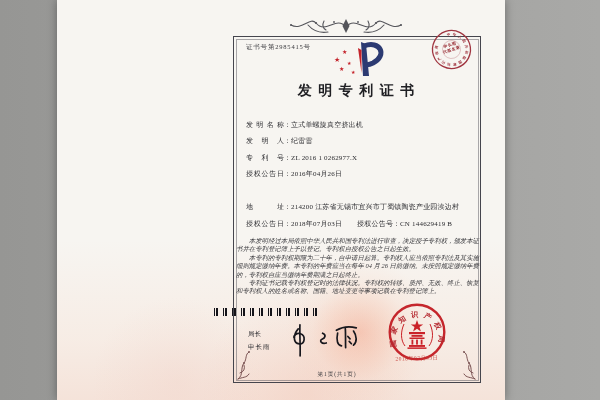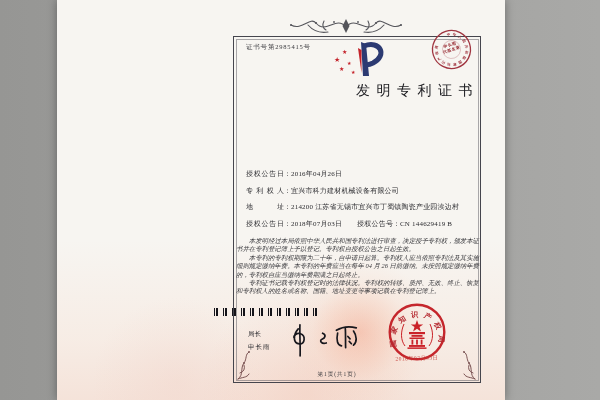--- a/index.html
+++ b/index.html
@@ -17,22 +17,22 @@
           linear-gradient(180deg, rgba(244,242,238,0) 60%, rgba(246,220,206,.35) 85%, rgba(243,212,198,.55) 100%);}
   .frame{position:absolute;left:176px;top:36px;width:246px;height:345px;
         border:1.6px solid #45454d;}
   .frame::after{content:"";position:absolute;inset:1.5px;border:.5px solid rgba(70,70,80,.45);}
   .garland{position:absolute;left:229px;top:13px;width:120px;height:25px;}
   .certno{position:absolute;left:189px;top:43px;font-size:6.5px;letter-spacing:.8px;color:#3a3a3e;}
   .logo{position:absolute;left:271px;top:39px;width:58px;height:42px;}
   .cstamp{position:absolute;left:374px;top:29px;width:41px;height:41px;transform:rotate(-18deg);}
   .cstamp .ctr{position:absolute;left:0;top:14px;width:41px;text-align:center;
         font-size:4px;line-height:4.6px;letter-spacing:.5px;color:#9b333a;font-weight:bold;}
-  .title{position:absolute;left:176px;top:82px;width:246px;text-align:right;
-        font-size:14px;font-weight:normal;letter-spacing:6.5px;text-indent:6.5px;color:#202024;}
+  .title{position:absolute;left:176px;top:82px;width:246px;text-align:center;
+        font-size:14px;font-weight:bold;letter-spacing:6.5px;text-indent:6.5px;color:#202024;}
   .row{position:absolute;left:189px;width:228px;font-size:7px;color:#2d2d31;white-space:nowrap;}
   .row .lbl{display:inline-block;width:38px;text-align:justify;text-align-last:justify;}
   .row .val{letter-spacing:.2px;}
   .row .grp2{position:absolute;left:111px;top:0;}
   .row .grp2 .lbl{width:36px;}
   .paras{position:absolute;left:179px;top:237px;width:243px;font-size:6.4px;line-height:8.4px;
         color:#3a3a3e;text-align:justify;font-style:italic;}
   .paras p{margin:0;text-indent:2em;}
   .barcode{position:absolute;left:157px;top:308px;width:106px;height:8px;
         background:repeating-linear-gradient(90deg,#14141a 0 1.2px,transparent 1.2px 2.4px,
@@ -104,25 +104,31 @@
         </text>
       </svg>
       <div class="ctr">
         <div>申长雨</div>
         <div>代签名章</div>
       </div>
     </div>
 
     <div class="title">发明专利证书</div>
 
+    <div class="row" style="top:119.5px">
+      <span class="lbl">发明名称</span><span>：</span><span class="val">立式单螺旋真空挤出机</span>
+    </div>
+    <div class="row" style="top:136px">
+      <span class="lbl">发明人</span><span>：</span><span class="val">纪雷雷</span>
+    </div>
+    <div class="row" style="top:152.5px">
+      <span class="lbl">专利号</span><span>：</span><span class="val">ZL 2016 1 0262977.X</span>
+    </div>
     <div class="row" style="top:169px">
       <span class="lbl">授权公告日</span><span>：</span><span class="val">2016年04月26日</span>
-    </div>
-    <div class="row" style="top:185.5px">
-      <span class="lbl">专利权人</span><span>：</span><span class="val">宜兴市科力建材机械设备有限公司</span>
     </div>
     <div class="row" style="top:202px">
       <span class="lbl">地址</span><span>：</span><span class="val">214200 江苏省无锡市宜兴市丁蜀镇陶瓷产业园渎边村</span>
     </div>
     <div class="row" style="top:218.5px">
       <span class="lbl">授权公告日</span><span>：</span><span class="val">2018年07月03日</span>
       <span class="grp2"><span class="lbl">授权公告号</span><span>：</span><span class="val">CN 144629419 B</span></span>
     </div>
 
     <div class="paras">

